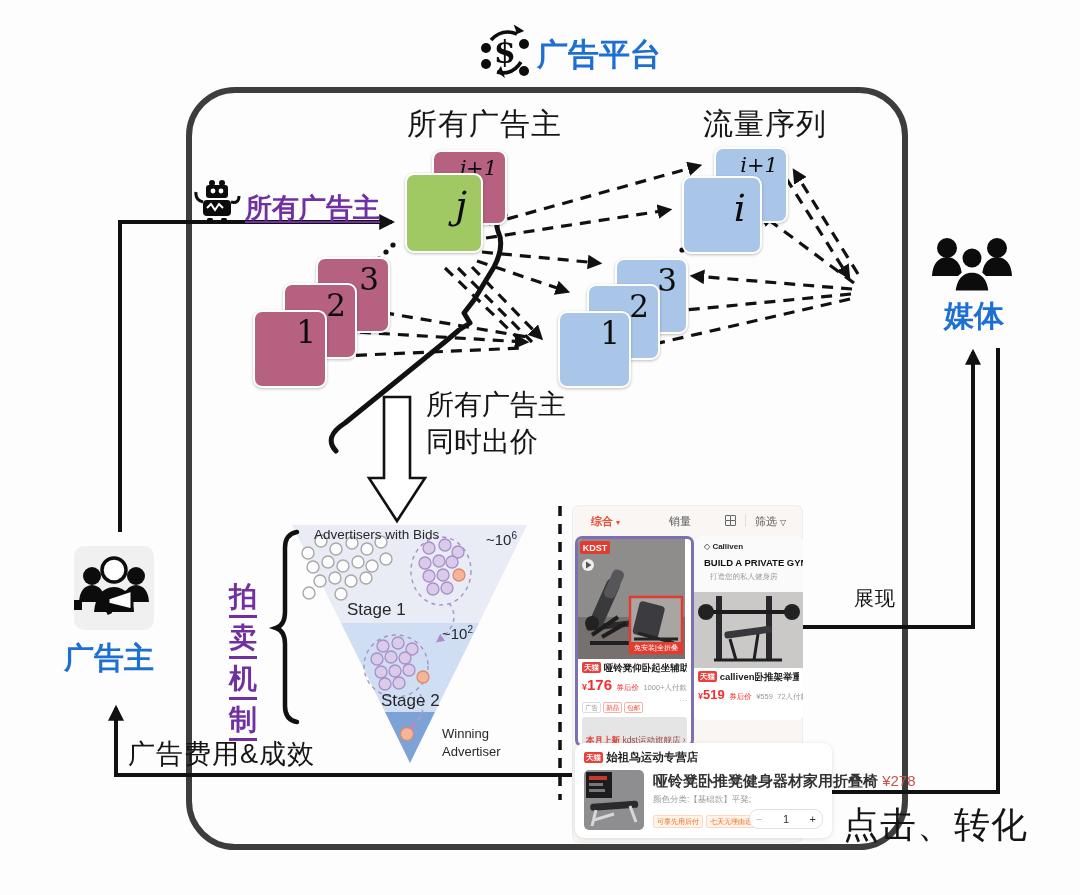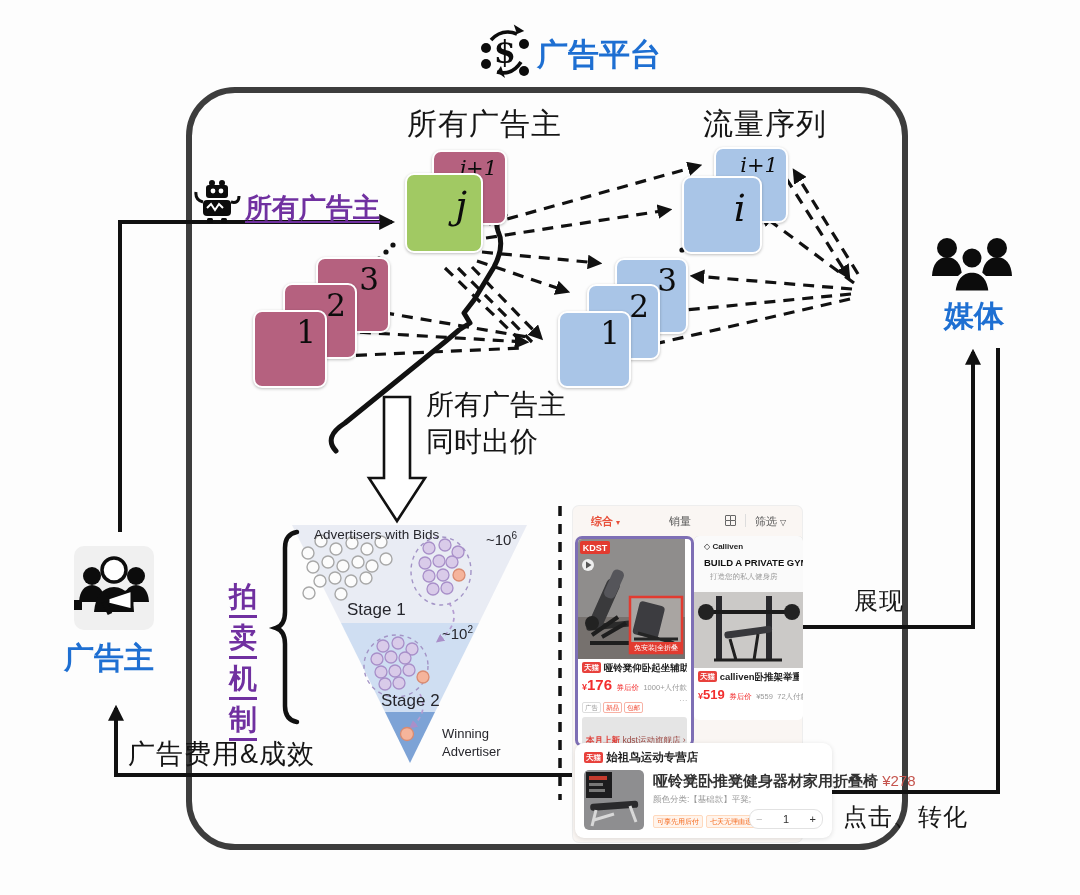--- a/index.html
+++ b/index.html
@@ -266,22 +266,22 @@
 
   <svg class="abs" style="left:930px;top:236px" width="84" height="58" viewBox="0 0 84 58">
     <circle cx="17" cy="12" r="10" fill="#0c0c0c"></circle>
       <path d="M2,40 q1,-18 15,-19 q14,1 15,19 z" fill="#0c0c0c"></path>
     <circle cx="67" cy="12" r="10" fill="#0c0c0c"></circle>
       <path d="M52,40 q1,-18 15,-19 q14,1 15,19 z" fill="#0c0c0c"></path>
     <circle cx="42" cy="22" r="11" fill="#0c0c0c" stroke="#fdfdfd" stroke-width="3"></circle>
     <path d="M24,56 q2,-20 18,-21 q16,1 18,21 z" fill="#0c0c0c" stroke="#fdfdfd" stroke-width="3"></path>
   </svg>
   <div class="abs blue-bold" style="left:944px;top:296px;font-size:30px;">媒体</div>
-  <div class="abs cn-label" style="left:854px;top:585px;font-size:24px;">展现</div>
-  <div class="abs cn-label" style="left:843px;top:801px;font-size:24px;">点击、转化</div>
+  <div class="abs cn-label" style="left:854px;top:585px;font-size:20px;">展现</div>
+  <div class="abs cn-label" style="left:843px;top:801px;font-size:36px;">点击、转化</div>
 
   <div id="app-panel" class="abs">
 
     <div class="abs" style="left:0;top:4px;width:229px;height:24px;">
       <span class="abs" style="left:18px;top:4px;font-size:11px;color:#e8503a;font-weight:bold;">
         <span>综合</span> <span style="font-size:8px;">▾</span></span>
       <span class="abs bar-item" style="left:96px;top:4px;">销量</span>
       <span class="abs" style="left:152px;top:5px;width:11px;height:11px;">
         <span style="position:absolute;left:0;top:0;width:4px;height:4px;border:1px solid #666;border-radius:1px;"></span>
         <span style="position:absolute;right:0;top:0;width:4px;height:4px;border:1px solid #666;border-radius:1px;"></span>

